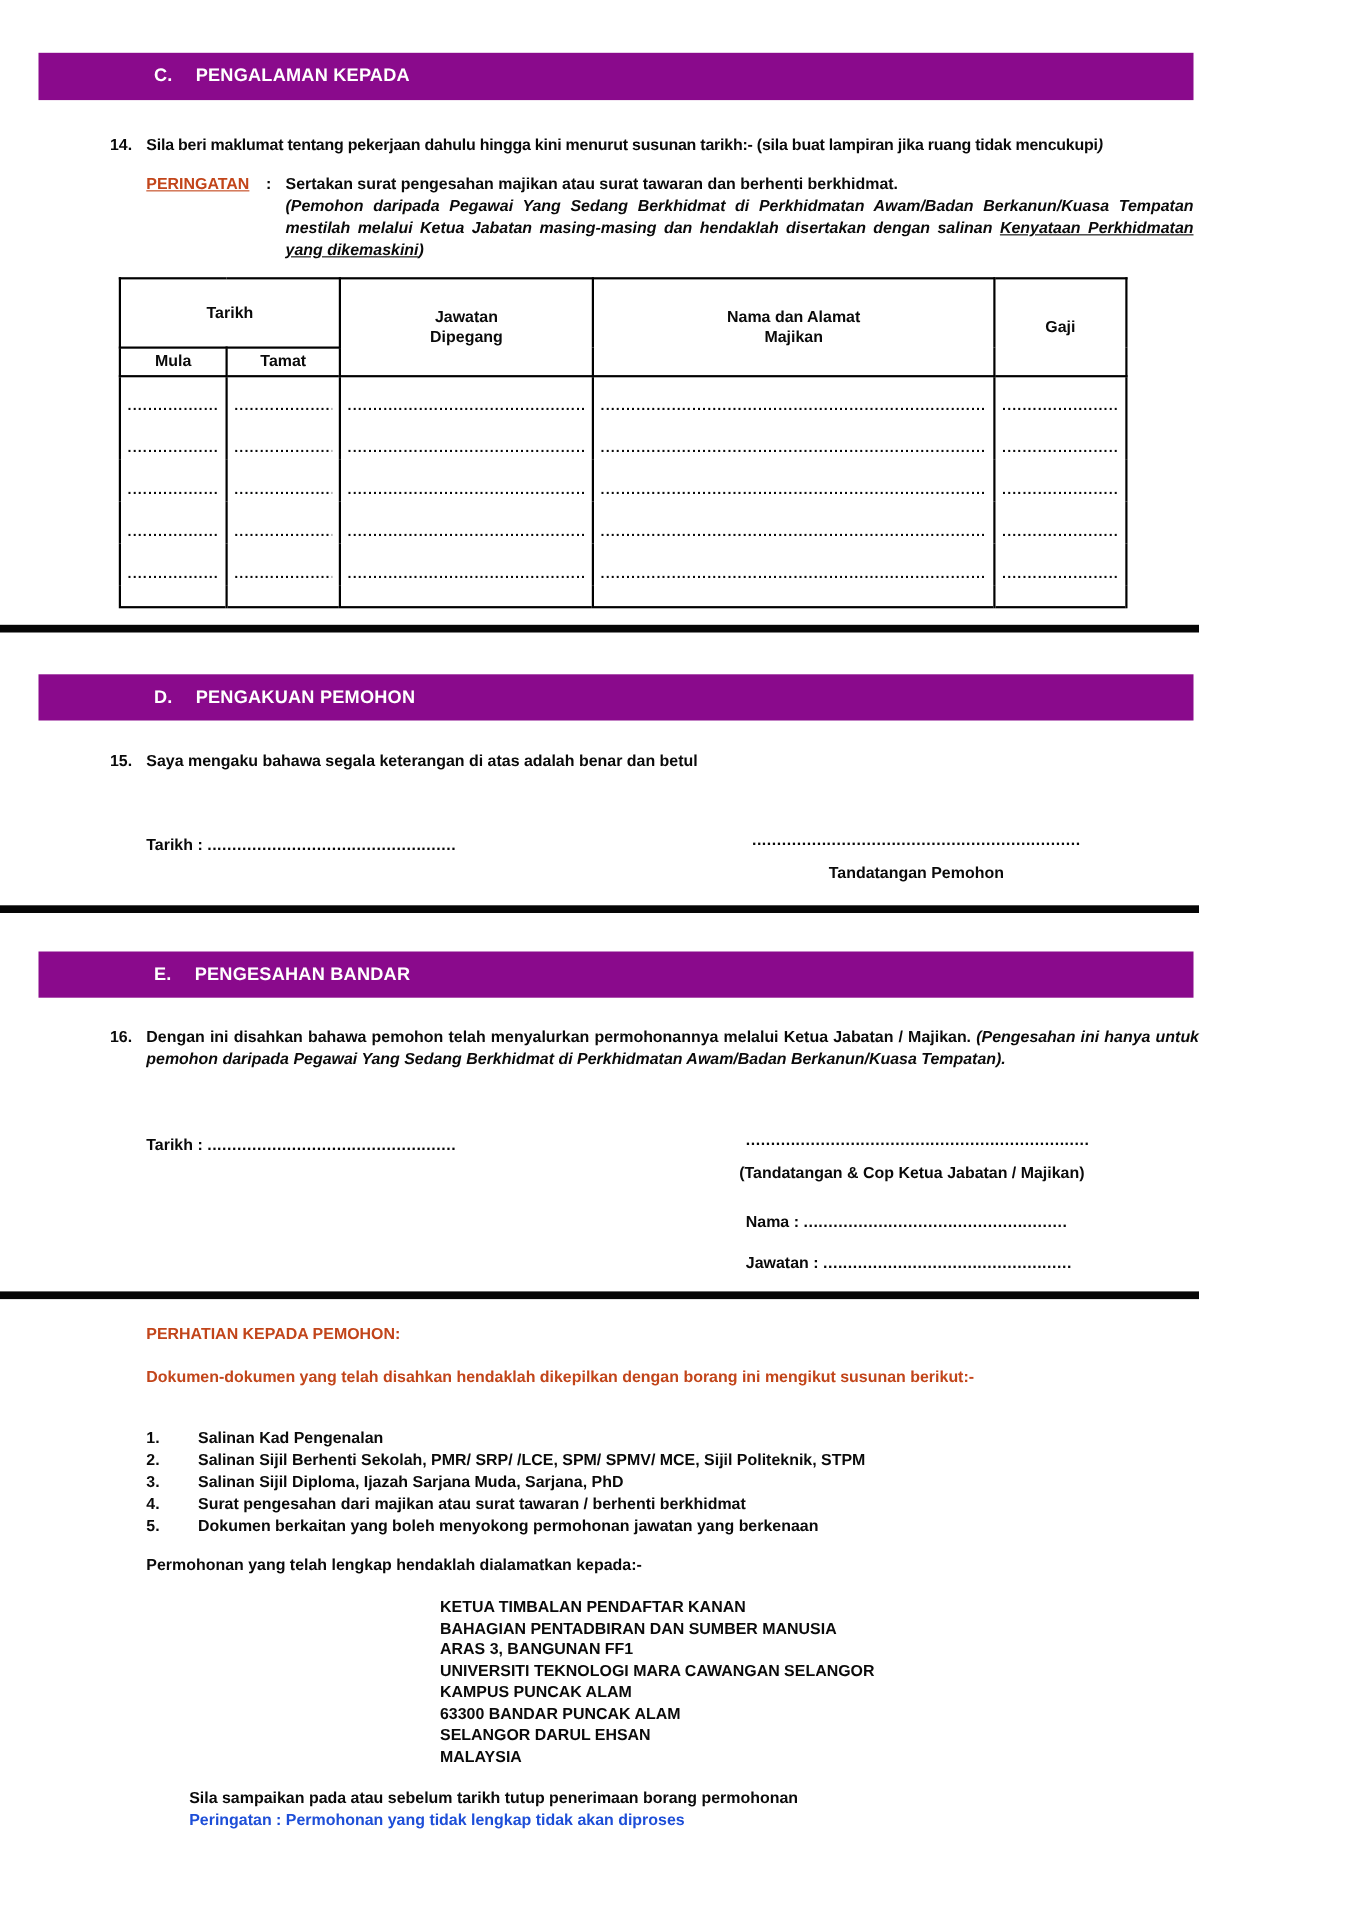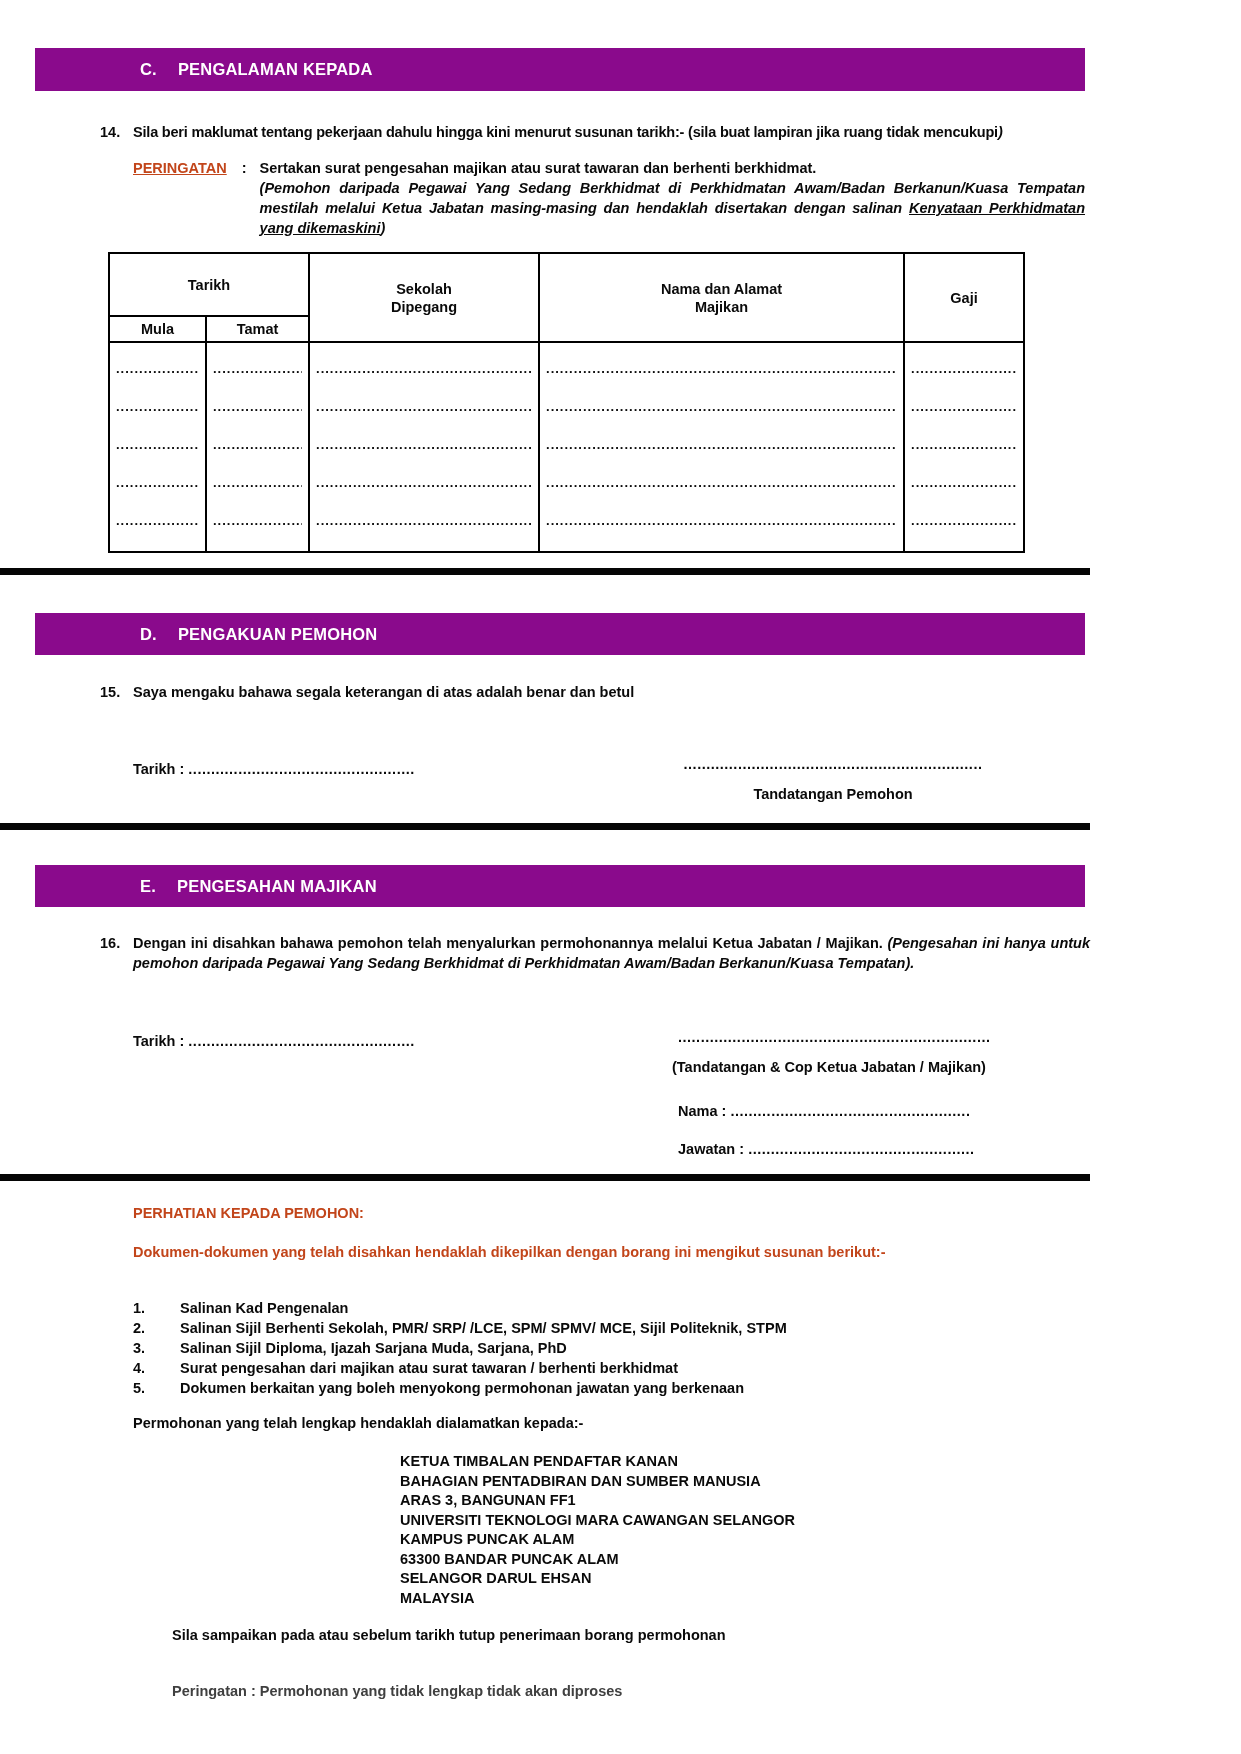--- a/index.html
+++ b/index.html
@@ -70,21 +70,21 @@
   .sig-caption { margin-top:12px; }
   .field-row-nama    { margin-top:26px; padding-left:6px; white-space:nowrap; }
   .field-row-jawatan { margin-top:20px; padding-left:6px; white-space:nowrap; }
 
   
   .accent { color:#C2451A; }
   .doc-list { position:absolute; left:133px; width:950px; line-height:20px; }
   .doc-item { display:flex; }
   .doc-num  { width:47px; flex:0 0 47px; }
   .address-block { position:absolute; left:400px; line-height:19.5px; white-space:nowrap; }
-  .red { color:#404040;margin-top:36px; }
+  .red { color:#1d4ed8; }
 </style>
 </head>
 <body>
 
 <div class="page">
 
   <div class="section-bar" style="top:48px;">
     <span class="sec-letter">C.</span>
     <span class="sec-title">PENGALAMAN KEPADA</span>
   </div>
@@ -108,21 +108,21 @@
       <col style="width:97px">
         <col style="width:103px">
         <col style="width:230px">
         <col style="width:365px">
         <col style="width:120px">
     </colgroup>
     <thead>
       <tr class="hdr-top">
         <th colspan="2">Tarikh</th>
         <th rowspan="2">
-          <div>Sekolah</div>
+          <div>Jawatan</div>
           <div>Dipegang</div>
         </th>
         <th rowspan="2">
           <div>Nama dan Alamat</div>
           <div>Majikan</div>
         </th>
         <th rowspan="2">Gaji</th>
       </tr>
       <tr class="hdr-sub">
         <th>Mula</th>
@@ -243,21 +243,21 @@
   </div>
   <div class="sig-block-d" style="top:755px;">
     <div class="dots">..................................................................</div>
     <div class="sig-caption">Tandatangan Pemohon</div>
   </div>
 
   <div class="divider" style="top:823px;"></div>
 
   <div class="section-bar" style="top:865px;height:42px;">
     <span class="sec-letter">E.</span>
-    <span class="sec-title">PENGESAHAN MAJIKAN</span>
+    <span class="sec-title">PENGESAHAN BANDAR</span>
   </div>
 
   <div class="item-row" style="top:933px;">
     <span class="item-num">16.</span>
     <span class="item-text just"><span>Dengan ini disahkan bahawa pemohon telah menyalurkan permohonannya melalui Ketua Jabatan / Majikan.  </span><span class="it">(Pengesahan ini hanya untuk pemohon daripada Pegawai Yang Sedang Berkhidmat di Perkhidmatan Awam/Badan Berkanun/Kuasa Tempatan).</span></span>
   </div>
 
   <div class="fill-line" style="top:1032px;left:133px;">
     <span>Tarikh :</span>
     <span class="dots">..................................................</span>

